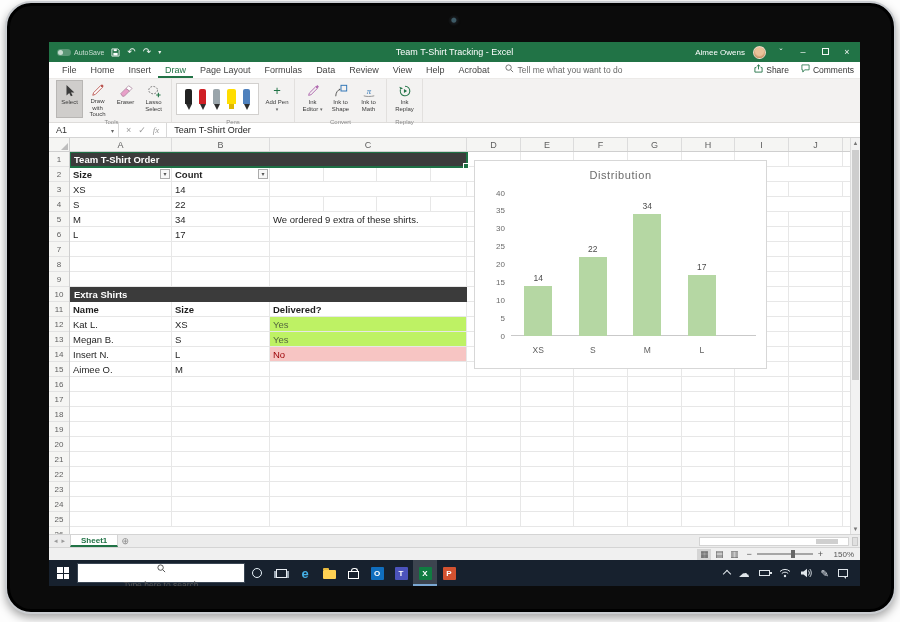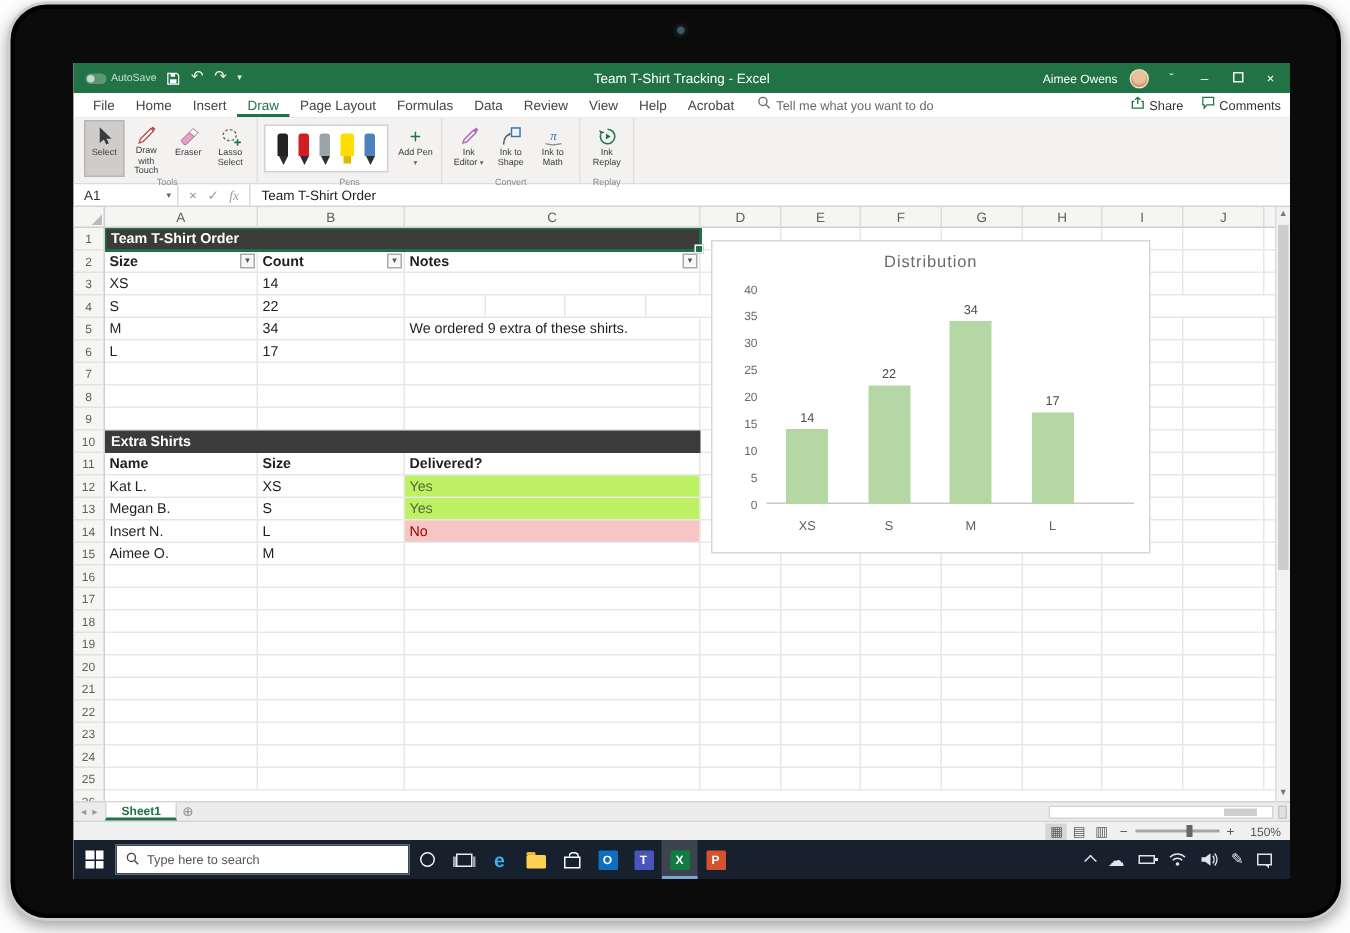--- a/index.html
+++ b/index.html
@@ -116,21 +116,21 @@
   .zoomtrack { width:56px; height:2px; background:#a6a6a6; position:relative; }
   .zoomknob { position:absolute; left:62%; top:-3px; width:4px; height:8px; background:#666; }
   .zoomsign { font-size:9px; color:#555; }
   .zoomlvl { width:26px; text-align:right; }
 
   
   .taskbar { height:26px; background:#17212e; display:flex; align-items:center; color:#e8edf2; }
   .tb-start { width:28px; height:100%; display:flex; align-items:center; justify-content:center; }
   .winlogo { width:12px; height:12px; display:grid; grid-template-columns:1fr 1fr; gap:1px; }
   .winlogo i { background:#fff; }
-  .tb-search { width:196px; height:20px; background:#fff; border:1px solid #3a4654; display:flex; align-items:center; gap:5px; padding:0 6px; color:#555; font-size:8.5px; }
+  .tb-search { width:168px; height:20px; background:#fff; border:1px solid #3a4654; display:flex; align-items:center; gap:5px; padding:0 6px; color:#555; font-size:8.5px;flex-direction:column; }
   .tb-apps { display:flex; height:100%; }
   .tb-app { width:24px; height:100%; display:flex; align-items:center; justify-content:center; }
   .tb-app.active { background:rgba(255,255,255,.16); box-shadow:inset 0 -2px 0 rgba(130,180,225,.9); }
   .cortana-ring { width:10px; height:10px; border:1.5px solid #e8f4fb; border-radius:50%; }
   .taskview { width:11px; height:9px; border:1px solid #e8edf2; box-shadow:-3px 1px 0 -1px #9aa6b2, 3px 1px 0 -1px #9aa6b2; }
   .edge-e { font-size:13px; font-weight:bold; color:#45b0e6; }
   .folder { width:13px; height:9px; background:#ffd153; border-radius:1px; position:relative; margin-top:2px; }
   .folder::before { content:''; position:absolute; left:0; top:-2px; width:6px; height:2px; background:#e8b93d; border-radius:1px 1px 0 0; }
   .storebag { width:11px; height:8px; border:1px solid #fff; position:relative; margin-top:3px; }
   .storebag::before { content:''; position:absolute; left:2px; top:-4px; width:5px; height:3px; border:1px solid #fff; border-bottom:none; border-radius:3px 3px 0 0; }
@@ -452,24 +452,20 @@
             </div>
             <div class="grow">
               <div class="gcell" style="width: 102px;">
                 <div class="ctext b">Size</div>
                 <div class="filter-btn">▾</div>
               </div>
               <div class="gcell" style="width: 98px;">
                 <div class="ctext b">Count</div>
                 <div class="filter-btn">▾</div>
               </div>
-              <div class="gcell" style="width: 197px;">
-                <div class="ctext b">Notes</div>
-                <div class="filter-btn">▾</div>
-              </div>
               <div class="gcell" style="width: 54px;"></div>
               <div class="gcell" style="width: 53px;"></div>
               <div class="gcell" style="width: 54px;"></div>
               <div class="gcell" style="width: 54px;"></div>
               <div class="gcell" style="width: 53px;"></div>
               <div class="gcell" style="width: 54px;"></div>
               <div class="gcell" style="width: 54px;"></div>
               <div class="gcell fill"></div>
             </div>
             <div class="grow">

